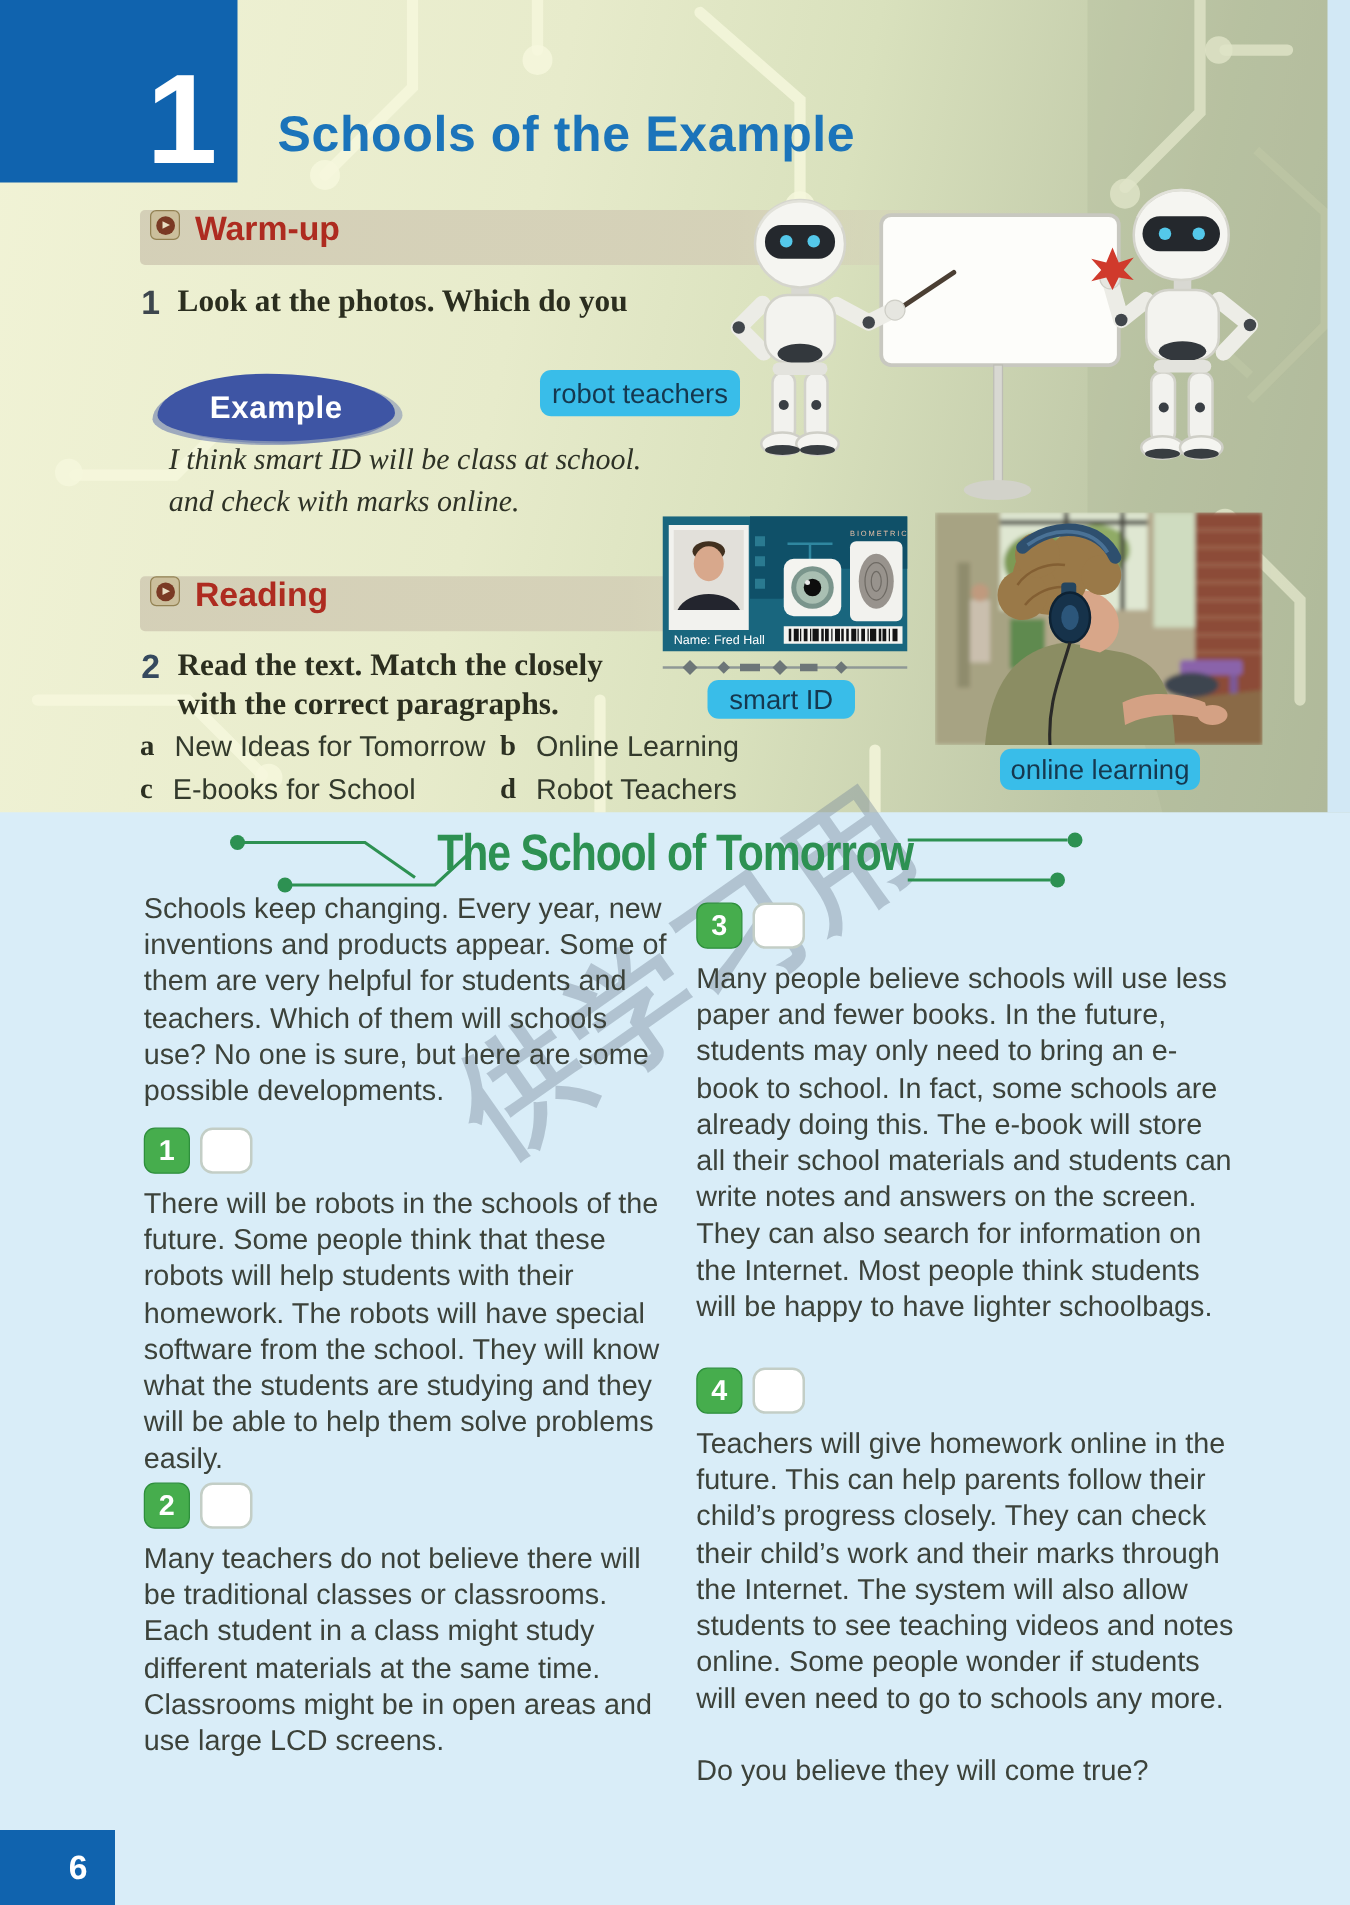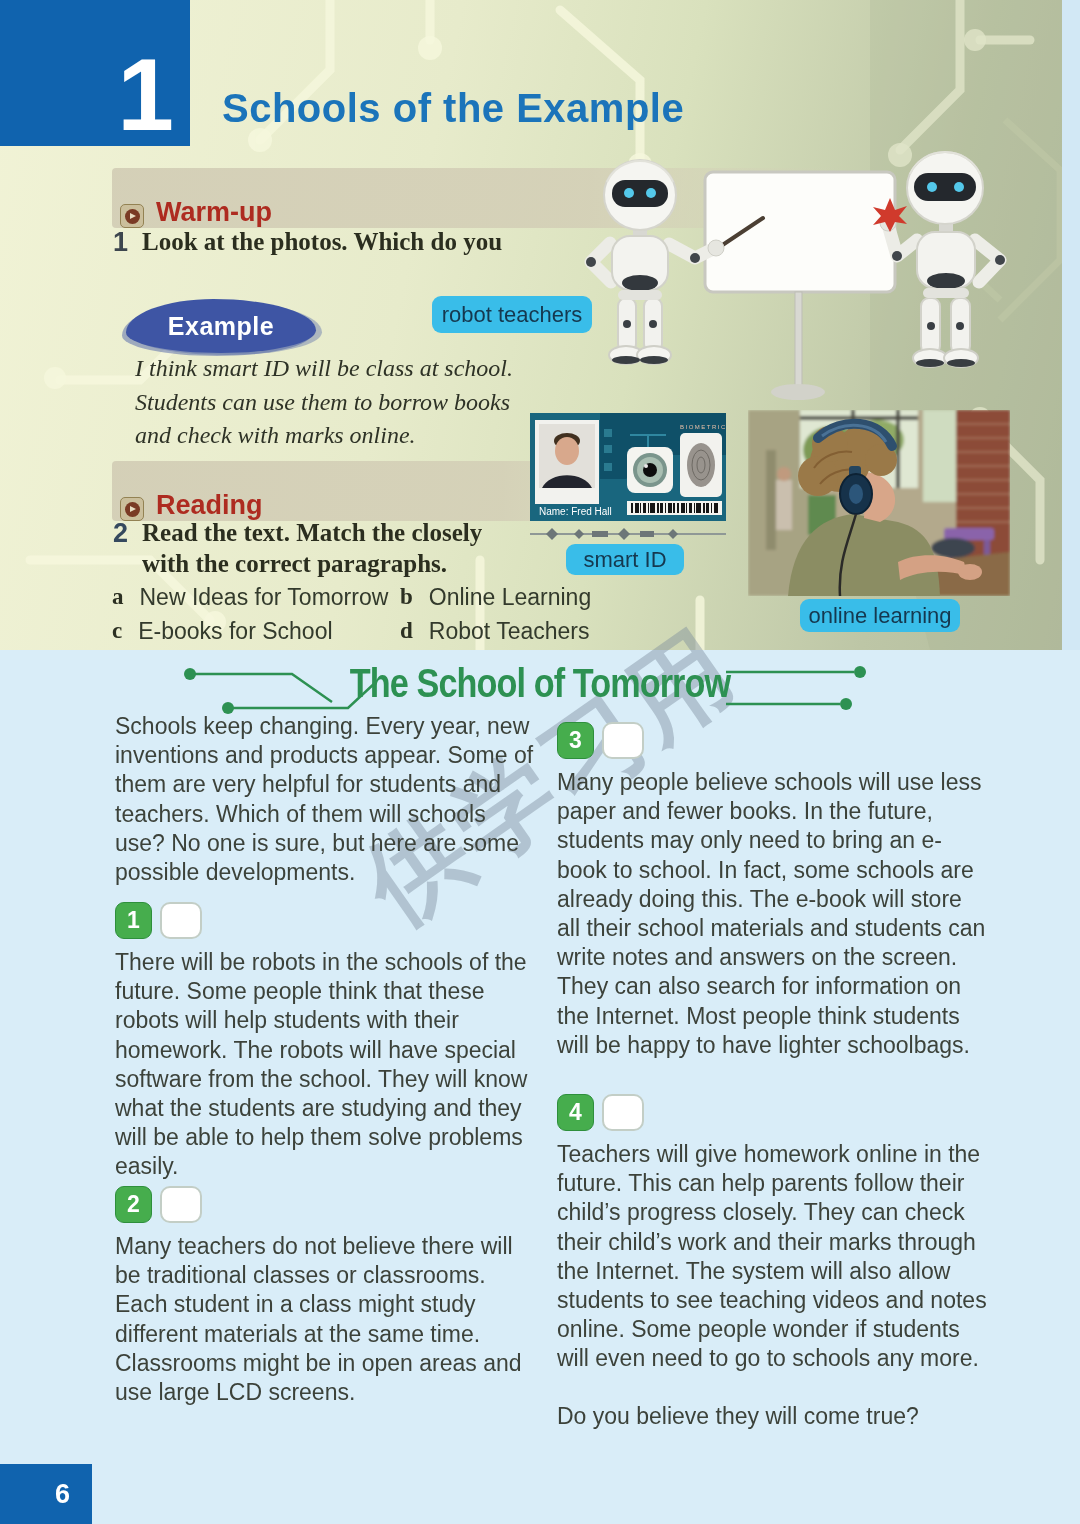--- a/index.html
+++ b/index.html
@@ -7,21 +7,21 @@
         font-family:"Liberation Sans",sans-serif;}
   
   .top{position:absolute;left:0;top:0;width:1080px;height:650px;
        background:linear-gradient(102deg,#f1f3d6 0%,#e7ebcb 38%,#d9e1bd 58%,#bdc6a6 82%,#b2bb9d 100%);}
   .circuit{position:absolute;left:0;top:0;}
   .edge-strip{position:absolute;left:1062px;top:0;width:18px;height:650px;background:#d2e8f5;}
   .unit-box{position:absolute;left:0;top:0;width:190px;height:146px;background:#1063ae;
             display:flex;align-items:flex-end;justify-content:flex-end;padding:0 16px 0 0;box-sizing:border-box;}
   .unit-box span{color:#fff;font-size:102px;font-weight:bold;line-height:0.98;}
   .page-title{position:absolute;left:222px;top:86px;margin:0;font-size:40px;font-weight:bold;color:#1b74ba;letter-spacing:0.5px;}
-  .band{position:absolute;height:60px;display:flex;align-items:flex-end;gap:12px;padding-left:8px;box-sizing:border-box;
+  .band{position:absolute;height:44px;display:flex;align-items:flex-start;gap:12px;padding-left:8px;box-sizing:border-box;
         background:linear-gradient(90deg,rgba(211,206,182,.95) 0%,rgba(211,206,182,.85) 65%,rgba(211,206,182,0) 100%);
         border-radius:4px;}
   .band-title{font-size:27px;font-weight:bold;color:#ae2b20;}
   .band-icon{width:24px;height:24px;border-radius:5px;background:#cbbf9c;border:1px solid #938253;
              display:flex;align-items:center;justify-content:center;box-sizing:border-box;}
   .band-icon .dot{width:15px;height:15px;border-radius:50%;background:#7a3a24;position:relative;}
   .band-icon .dot::after{content:"";position:absolute;left:5px;top:4px;border-left:6px solid #e8dcc2;
              border-top:3.5px solid transparent;border-bottom:3.5px solid transparent;}
   .q{position:absolute;display:flex;gap:14px;}
   .qnum{font-size:27px;font-weight:bold;color:#3d464e;line-height:1.25;}
@@ -115,21 +115,20 @@
         <div>Look at the photos. Which do you</div>
       </div>
     </div>
 
     <div class="example-blob">
       <span>Example</span>
     </div>
 
     <div class="example-text">
       <div>I think smart ID will be class at school.</div>
-      <div>Students can use them to borrow books</div>
       <div>and check with marks online.</div>
     </div>
 
     <div class="band" style="left:112px;top:461px;width:600px;">
       <span class="band-icon">
           <span class="dot"></span>
         </span>
       <span class="band-title">Reading</span>
     </div>
 

